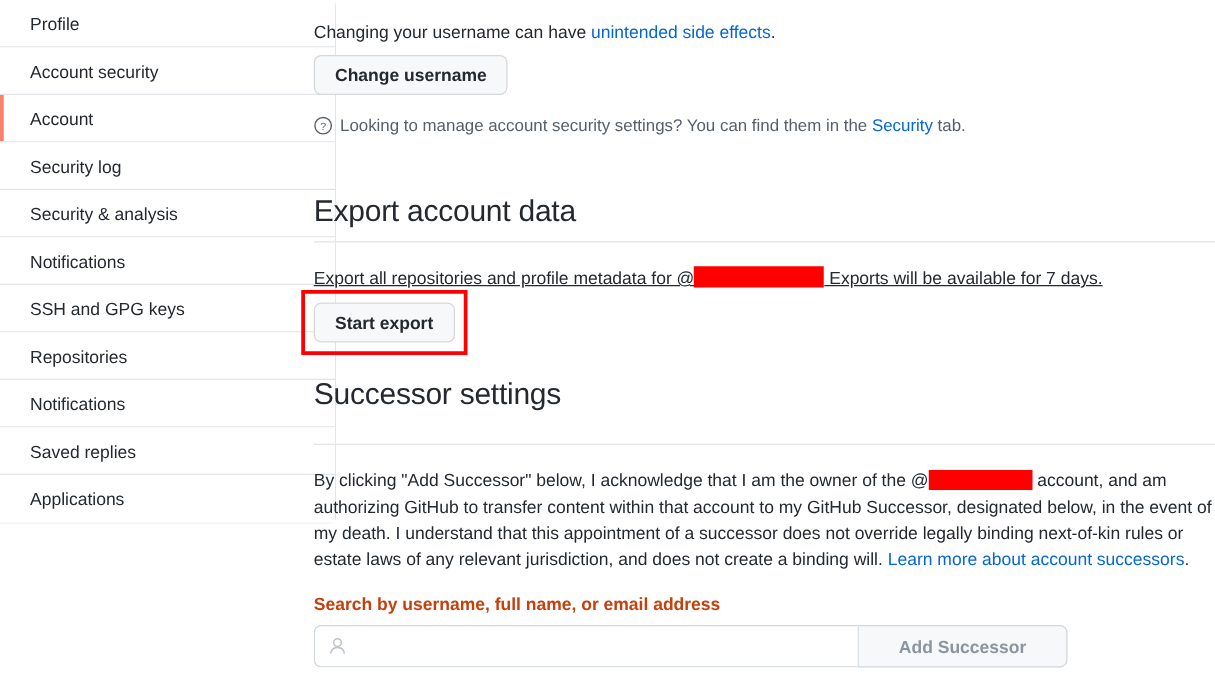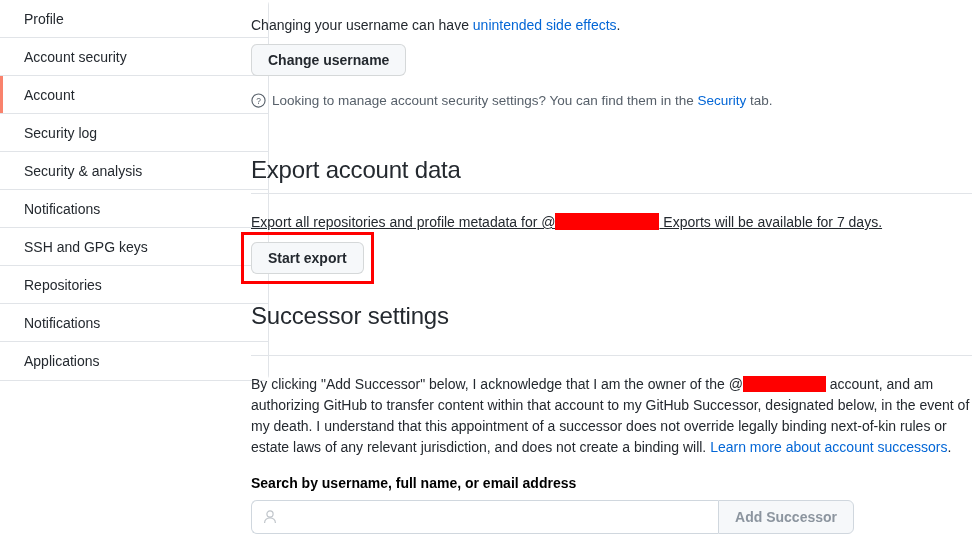--- a/index.html
+++ b/index.html
@@ -147,21 +147,21 @@
     position: absolute;
     border: 3px solid #ff0000;
     box-sizing: border-box;
     pointer-events: none;
   }
 
   
   .field-label {
     font-size: 14px;
     font-weight: bold;
-    color: #000000;
+    color: #c2410c;
     line-height: 21px;
   }
   .input-group {
     display: flex;
     align-items: stretch;
     width: 603px;
     height: 34px;
   }
   .search-input-wrap {
     position: relative;
@@ -192,21 +192,21 @@
     font-family: "Liberation Sans", sans-serif;
     color: #24292f;
     padding: 0 8px;
   }
   .search-input::placeholder { color: #8c959f; }
   .btn-attached {
     box-sizing: border-box;
     display: flex;
     align-items: center;
     justify-content: center;
-    padding: 0 16px;
+    padding: 0 32px;
     font-size: 14px;
     font-weight: bold;
     font-family: "Liberation Sans", sans-serif;
     color: #8c959f;
     background: #f6f8fa;
     border: 1px solid #d0d7de;
     border-radius: 0 6px 6px 0;
     white-space: nowrap;
     cursor: default;
   }
@@ -220,20 +220,21 @@
     <div class="nav-list">
       <div class="nav-item"><span>Profile</span></div>
       <div class="nav-item"><span>Account security</span></div>
       <div class="nav-item active"><span>Account</span></div>
       <div class="nav-item"><span>Security log</span></div>
       <div class="nav-item"><span>Security &amp; analysis</span></div>
       <div class="nav-item"><span>Notifications</span></div>
       <div class="nav-item"><span>SSH and GPG keys</span></div>
       <div class="nav-item"><span>Repositories</span></div>
       <div class="nav-item"><span>Notifications</span></div>
+      <div class="nav-item"><span>Saved replies</span></div>
       <div class="nav-item"><span>Applications</span></div>
     </div>
   </nav>
 
   <main class="content">
 
     <div class="line-text" style="position:absolute; left:0; top:15px;"><span>Changing your username can have </span><a class="link" href="#">unintended side effects</a><span>.</span></div>
 
     <button class="btn" style="position:absolute; left:0; top:44px;">Change username</button>
 

